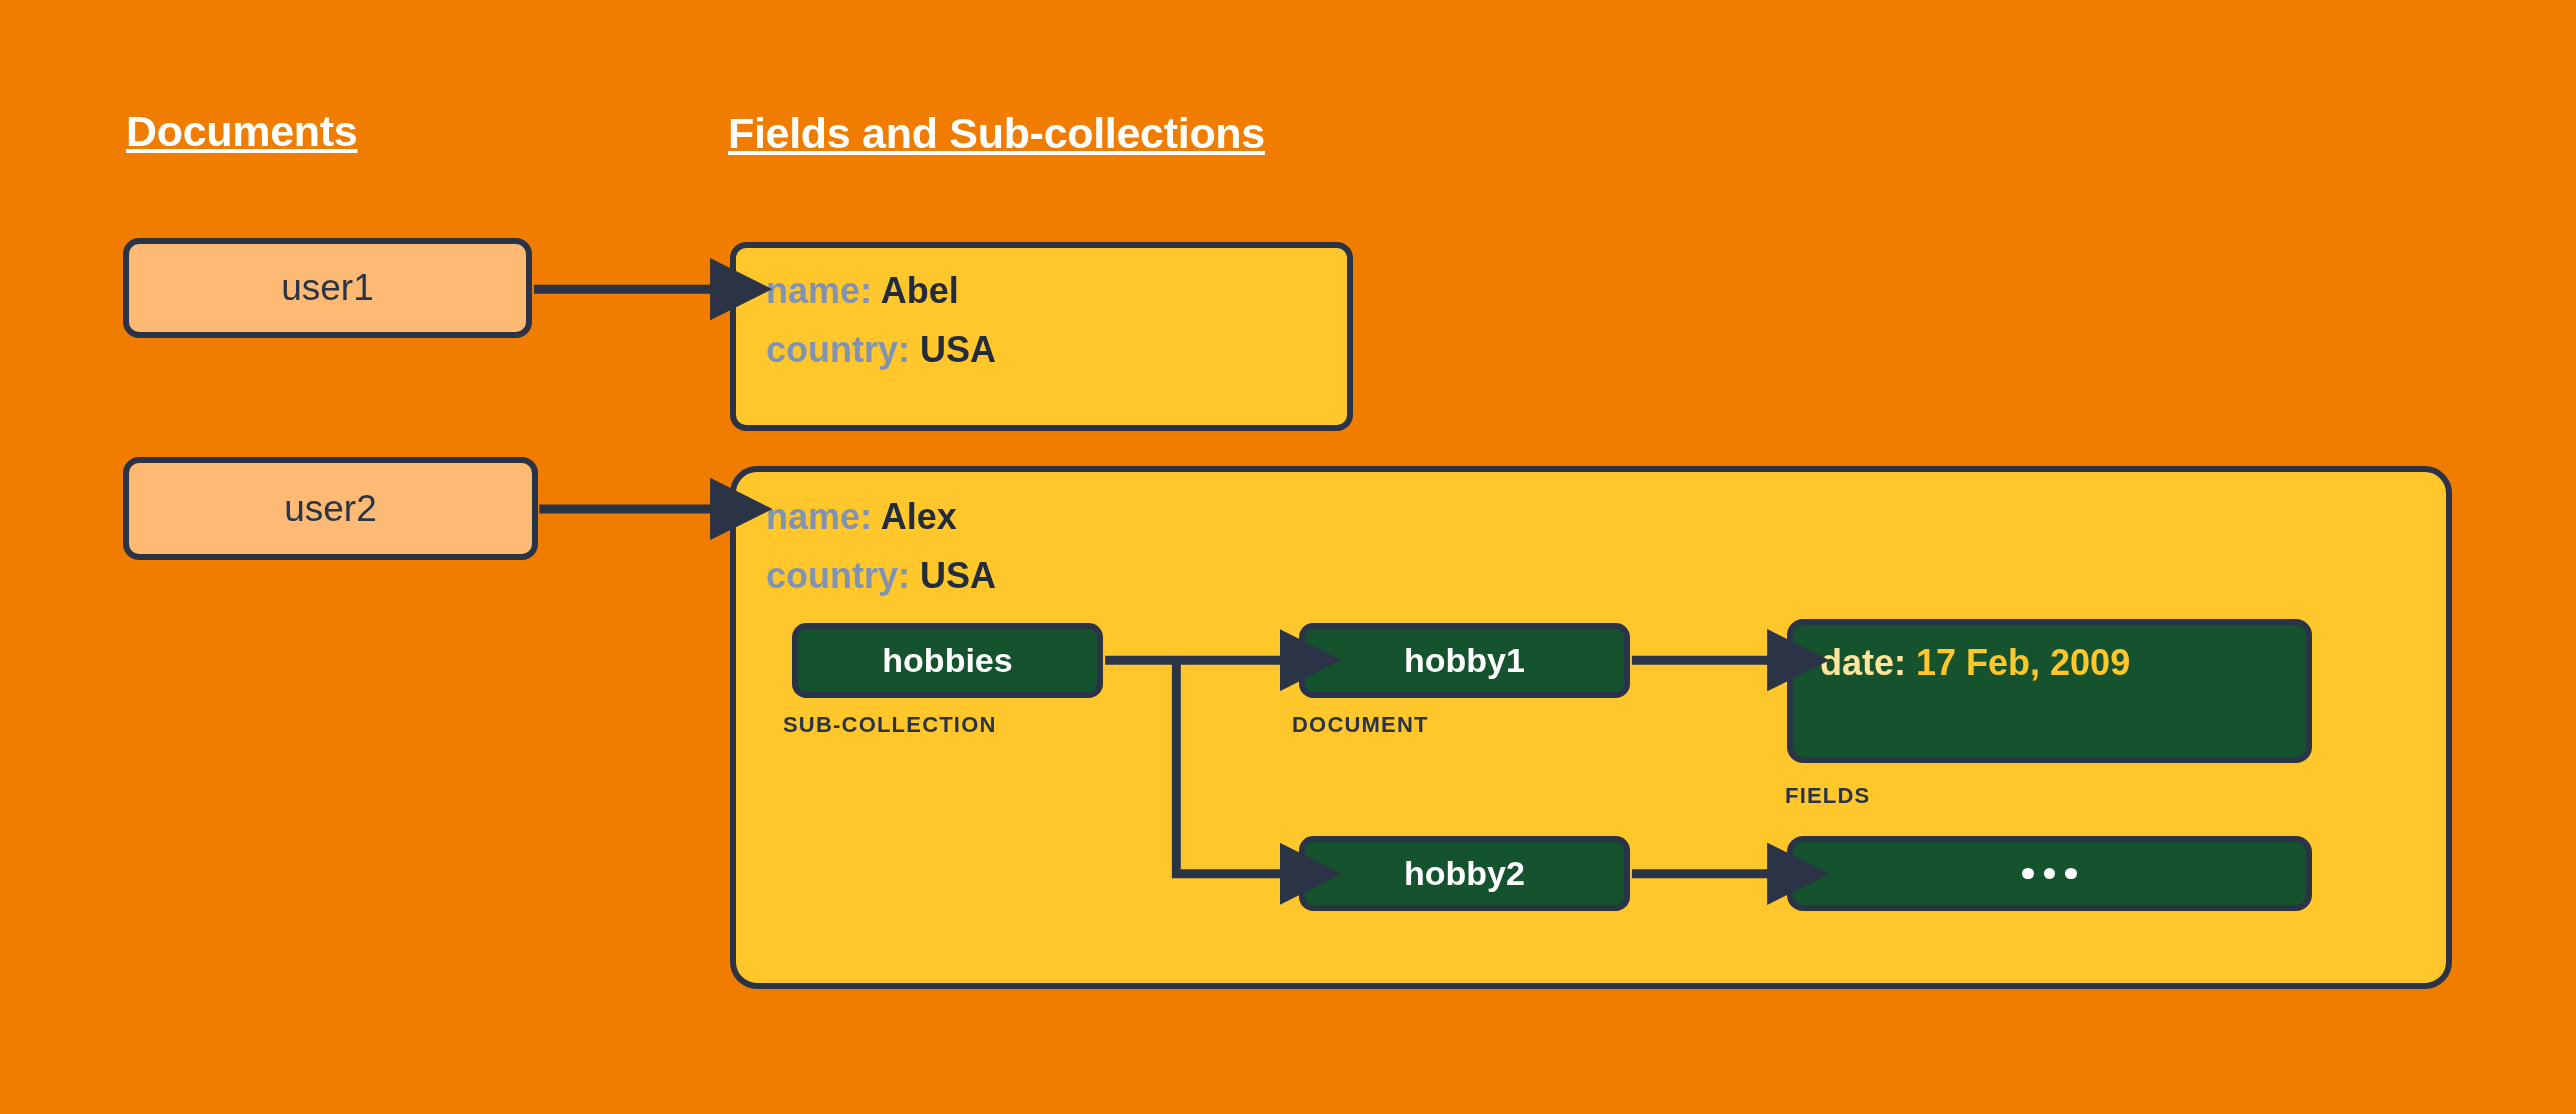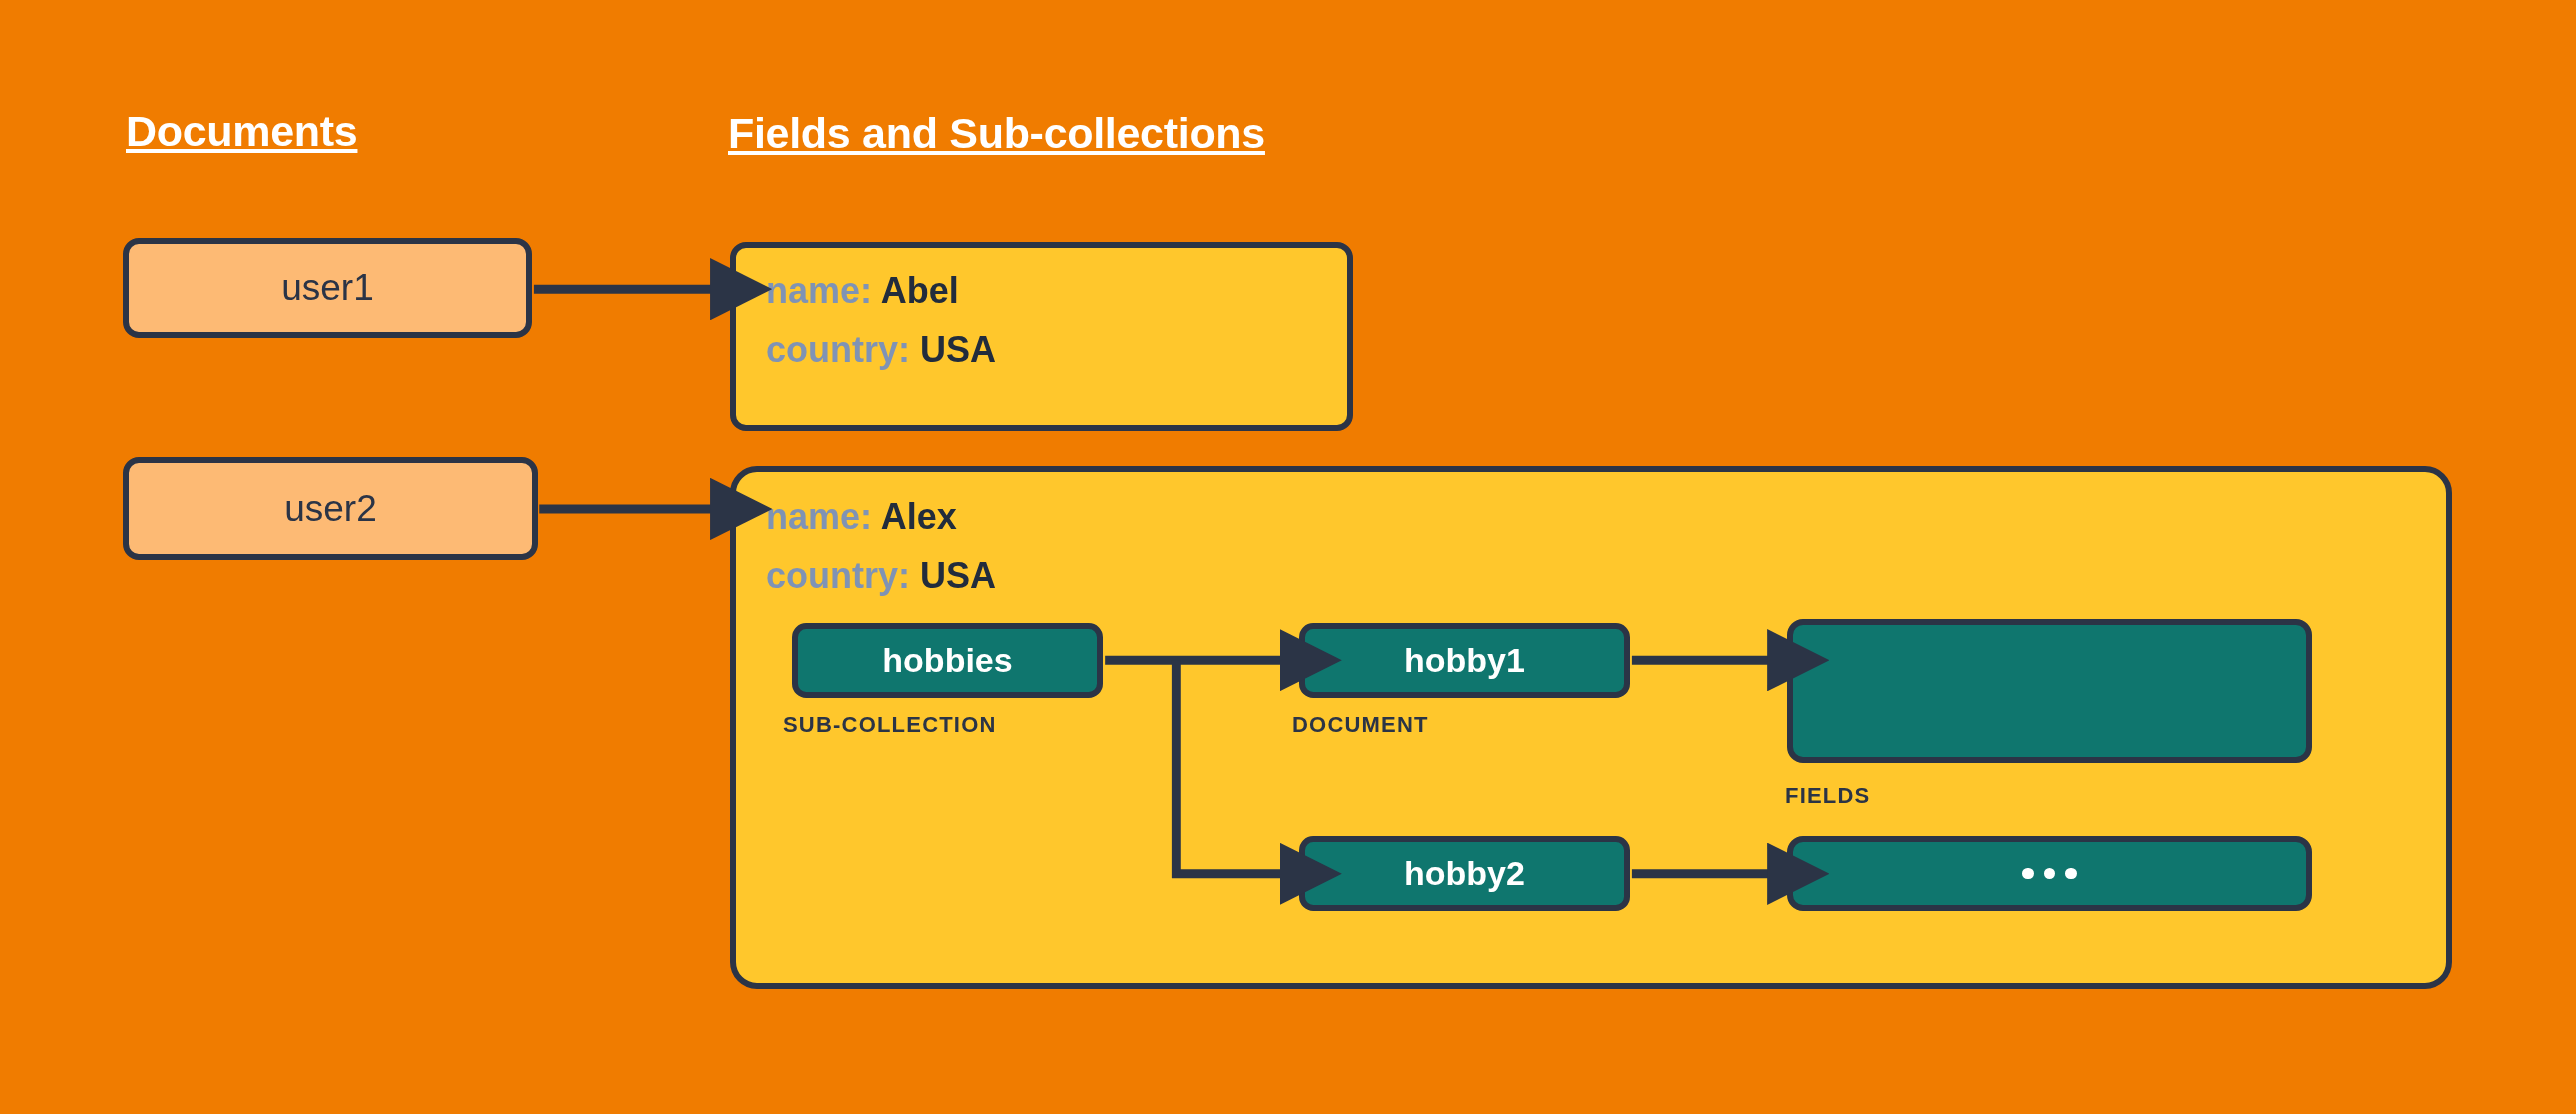--- a/index.html
+++ b/index.html
@@ -73,21 +73,21 @@
     line-height: 1.0;
     white-space: nowrap;
     margin-bottom: 23px;
   }
   #panel-user1 .kv:first-of-type { margin-top: 2px; }
   .kv .k { color: #7f93b5; }
   .kv .v { color: #222c3c; }
 
   
   .blue-node {
-    background: #0f766e;
+    background: #14532d;
     color: #ffffff;
   }
   .blue-label {
     font-size: 34px;
     font-weight: bold;
     white-space: nowrap;
   }
 
   #node-hobbies { left: 792px; top: 623px; width: 311px; height: 75px; border-radius: 14.2px; }
   #node-hobby1  { left: 1299px; top: 623px; width: 331px; height: 75px; border-radius: 14.2px; }
@@ -180,20 +180,24 @@
 
   <div class="node blue-node" id="node-hobby1">
     <span class="blue-label">hobby1</span>
   </div>
 
   <div class="node blue-node" id="node-hobby2">
     <span class="blue-label">hobby2</span>
   </div>
 
   <div class="node blue-node" id="node-fields1">
+    <div class="kv">
+      <span class="k">date: </span>
+      <span class="v">17 Feb, 2009</span>
+    </div>
   </div>
 
   <div class="node blue-node" id="node-fields2">
     <span class="ellipsis-dots">
       <i></i>
         <i></i>
         <i></i>
     </span>
   </div>
 

